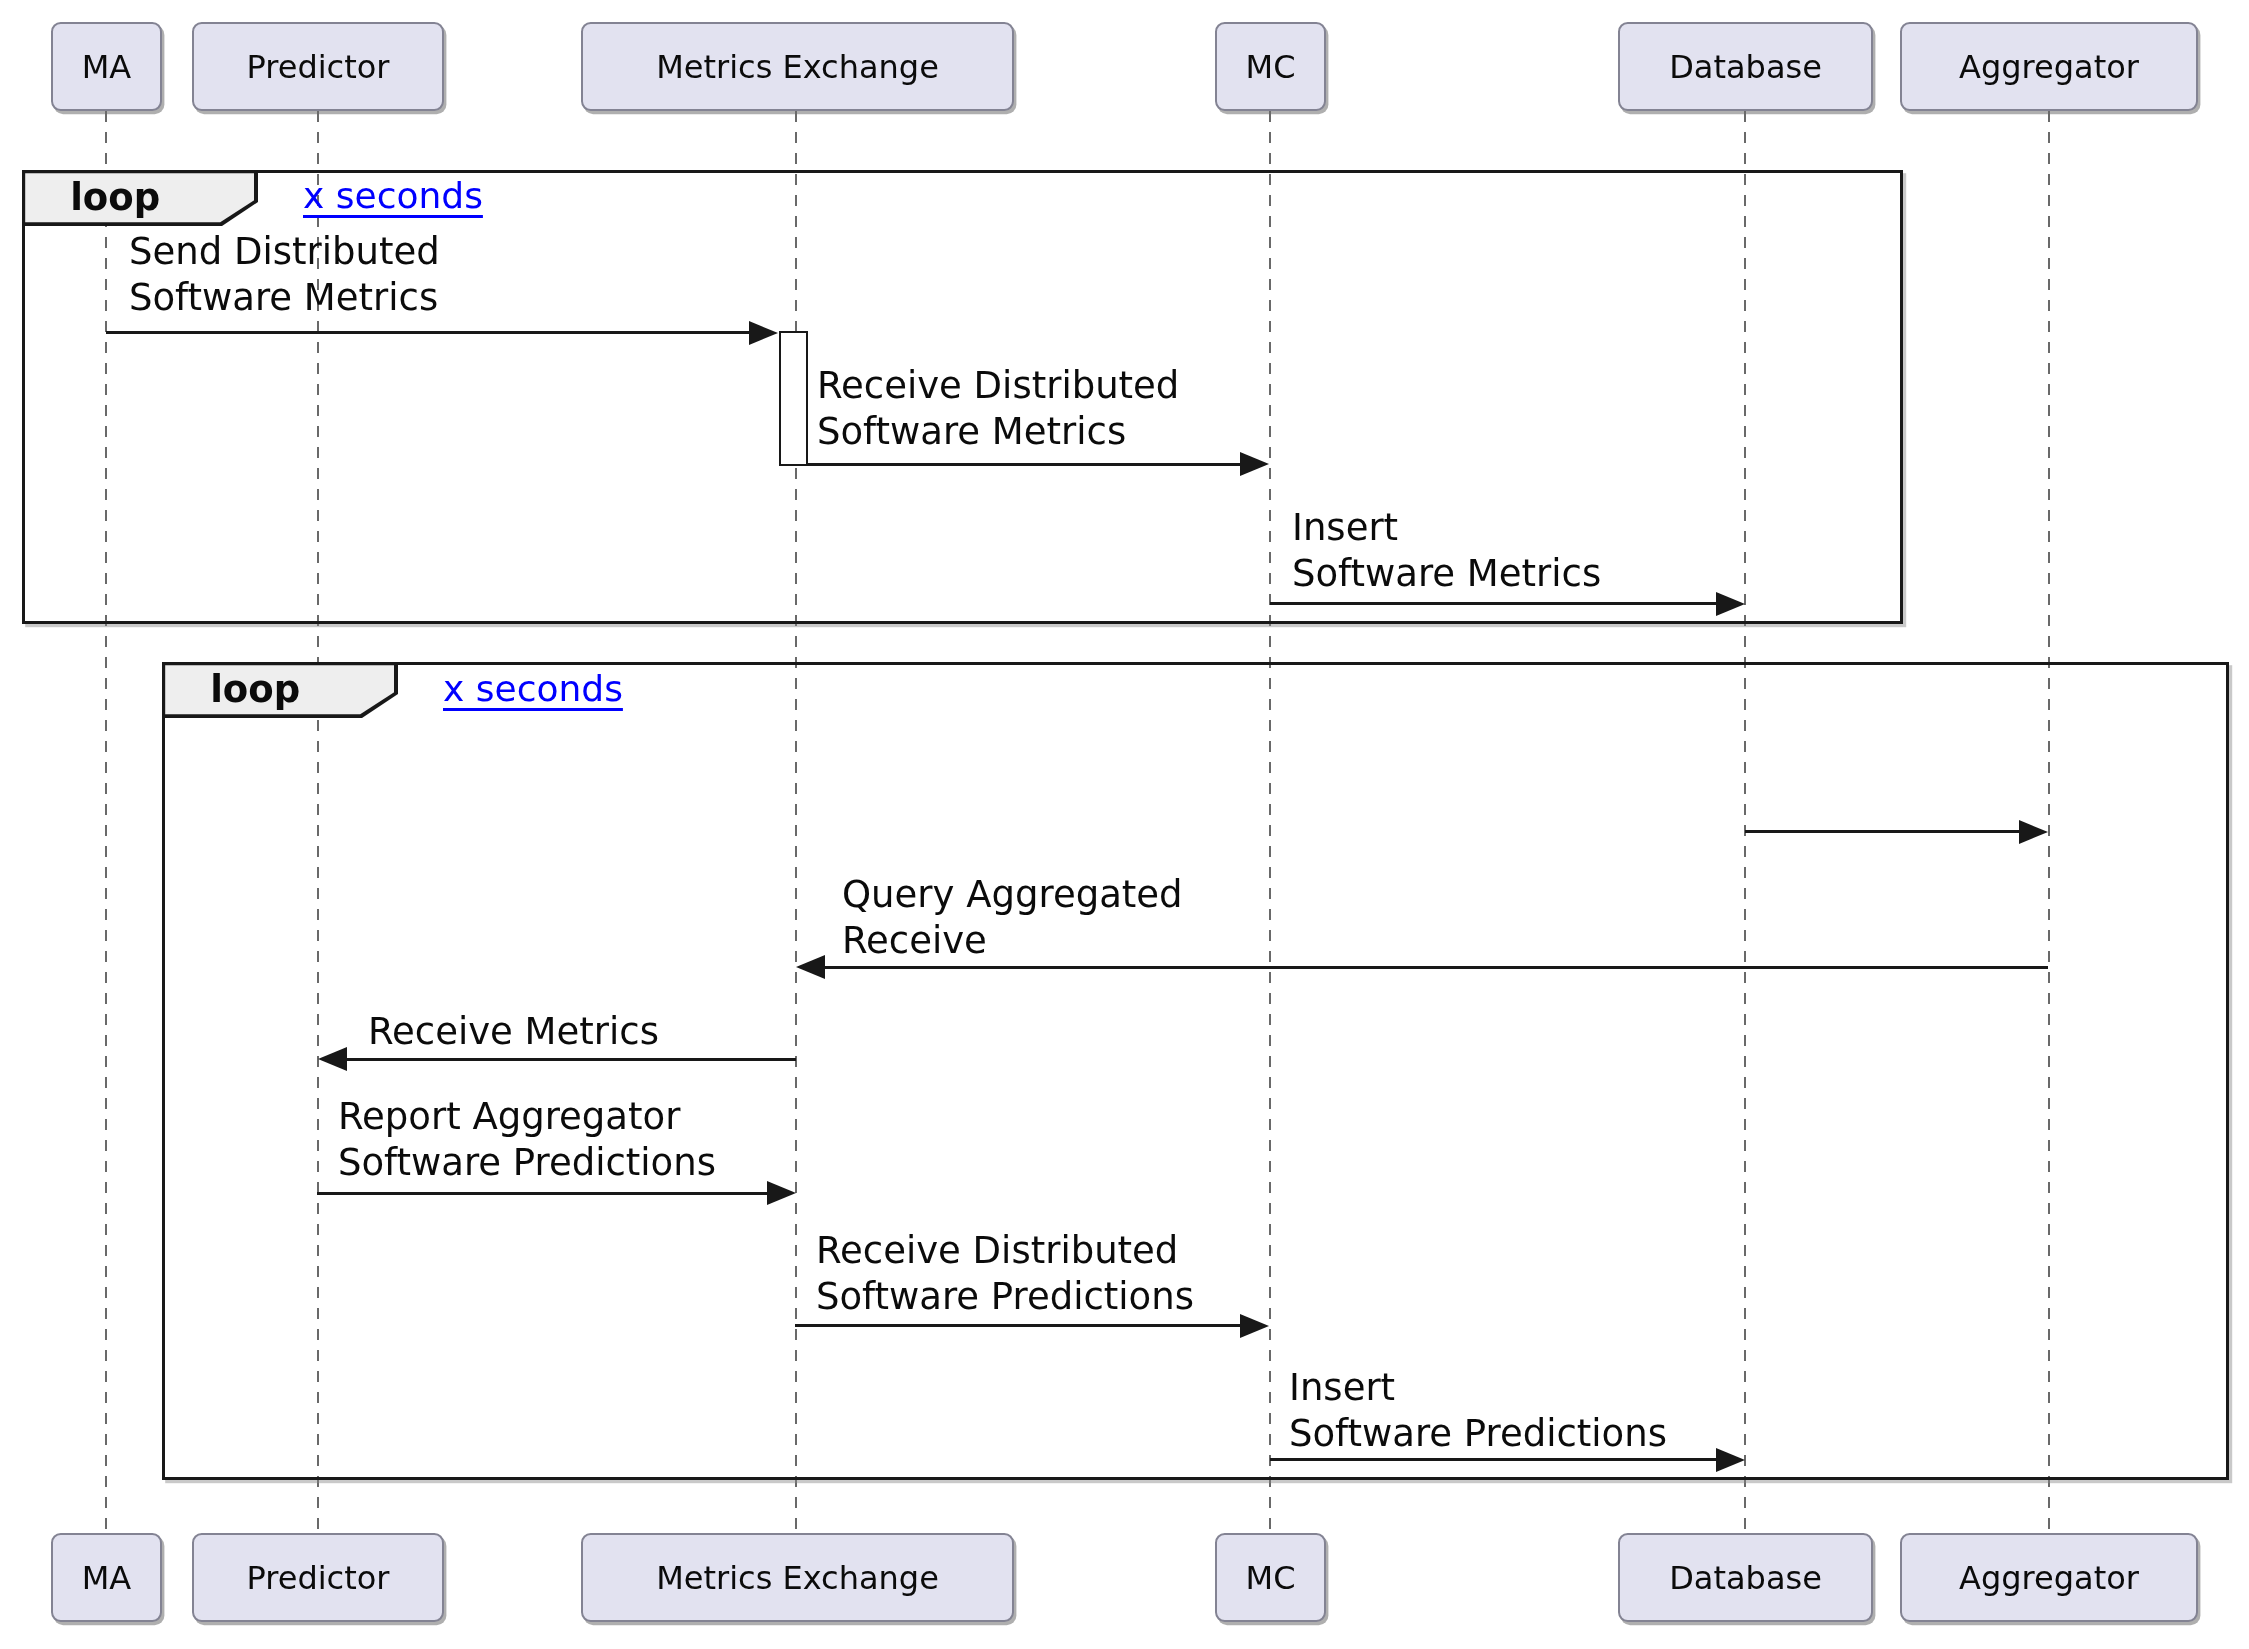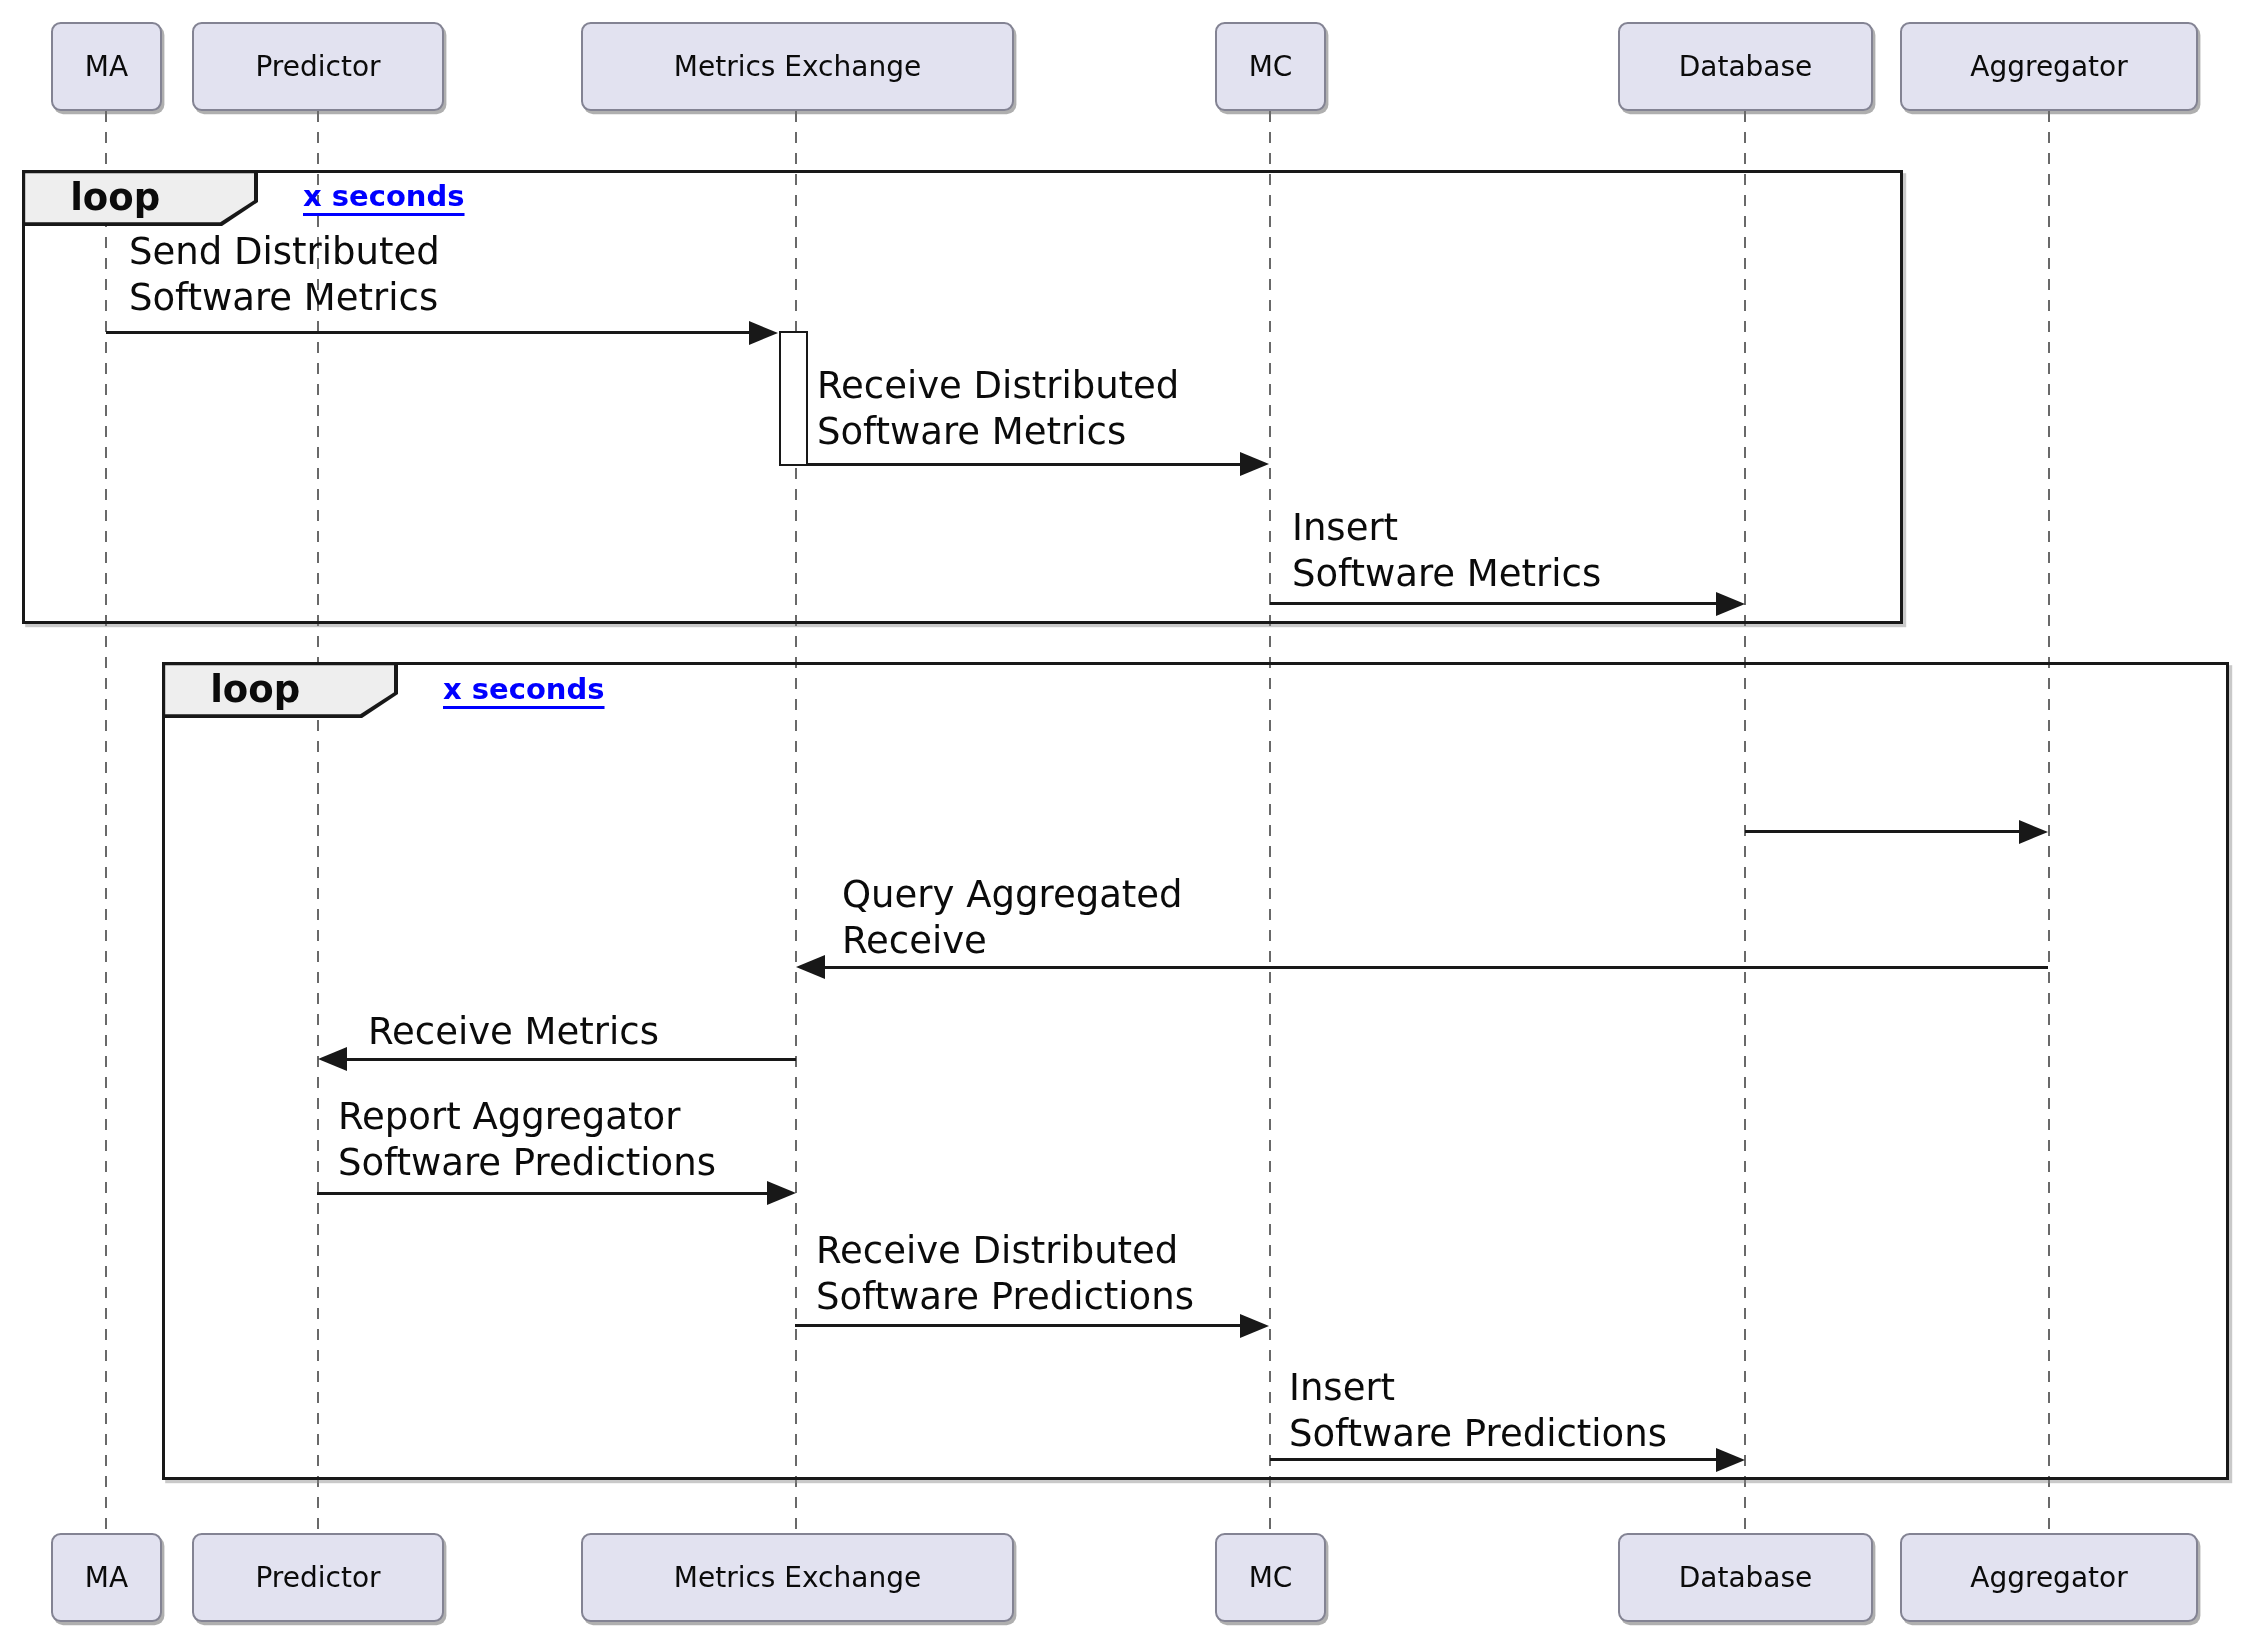--- a/index.html
+++ b/index.html
@@ -17,21 +17,21 @@
   body{font-family:"DejaVu Sans","Liberation Sans",sans-serif;color:var(--text);}
   #canvas{position:relative;width:2250px;height:1649px;background:var(--background);overflow:hidden;}
 
   .participant{
     position:absolute;height:89px;
     background:var(--participant-fill);
     border:2.4px solid var(--participant-border);
     border-radius:9.7px;
     box-shadow:2.4px 3.2px 0 rgba(110,110,110,.55);
     display:flex;align-items:center;justify-content:center;
-    font-size:28px;color:var(--text);white-space:nowrap;
+    font-size:32px;color:var(--text);white-space:nowrap;
   }
   .lifeline{
     position:absolute;width:2.4px;
     background:repeating-linear-gradient(to bottom,var(--lifeline) 0 11.3px,transparent 11.3px 21px);
   }
   .frame{
     position:absolute;border:3.2px solid var(--frame-border);
     background:transparent;
     box-shadow:3.2px 3.2px 0 rgba(136,136,136,.45);
   }
@@ -42,21 +42,21 @@
   .tab-inner{
     position:absolute;left:3.2px;top:3.2px;width:229px;height:58px;background:var(--tab-fill);
     clip-path:polygon(0 0,229px 0,229px 27px,195px 49px,0 49px);
   }
   .tab-label{
     position:absolute;left:45px;top:0;height:49px;line-height:49px;
     font-size:37px;font-weight:bold;color:var(--text);
   }
   .loop-cond{
     position:absolute;height:50px;line-height:50px;
-    font-size:29px;font-weight:bold;color:var(--link);
+    font-size:36px;font-weight:normal;color:var(--link);
     text-decoration:underline;text-decoration-thickness:3.2px;text-underline-offset:6.5px;
     cursor:pointer;white-space:nowrap;
   }
   .msg{
     position:absolute;font-size:37px;line-height:46px;color:var(--text);white-space:nowrap;
   }
   .msg span{display:block;}
   .aline{position:absolute;height:3.2px;background:var(--frame-border);}
   .ahead{position:absolute;width:0;height:0;border-top:12px solid transparent;border-bottom:12px solid transparent;}
   .ahead.r{border-left:29px solid var(--frame-border);}

